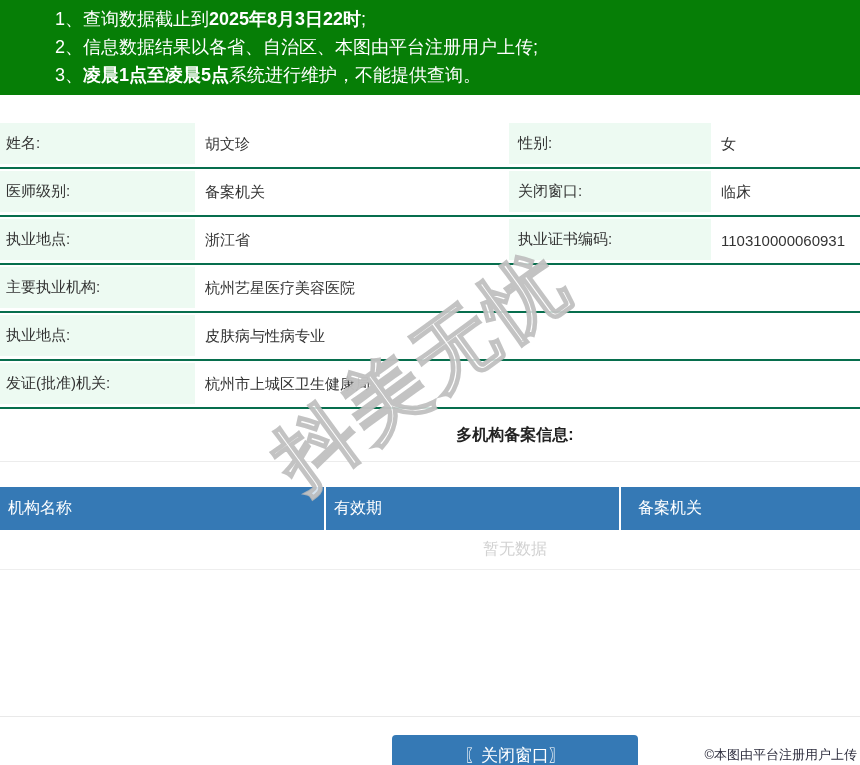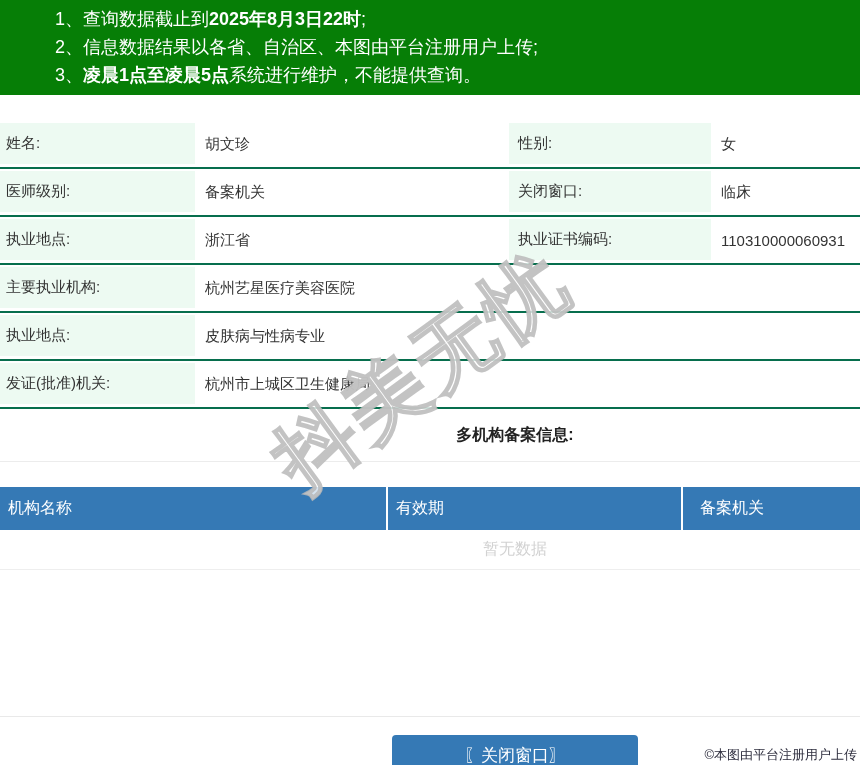--- a/index.html
+++ b/index.html
@@ -27,21 +27,21 @@
   .v2 { flex:1; padding-left:10px; }
 
   
   .section-title { height:53px; display:flex; align-items:center; justify-content:center;
                    font-size:16px; font-weight:bold; color:#222; border-bottom:1px solid #ececec; }
 
   
   .records { margin-top:25px; }
   .records-head { display:flex; height:43px; background:#3579b5; color:#fff; font-size:16px; }
   .rh-cell { display:flex; align-items:center; padding-left:8px; }
-  .rh-1 { width:388px; border-right:2px solid #fff; }
+  .rh-1 { width:326px; border-right:2px solid #fff; }
   .rh-2 { width:295px; border-right:2px solid #fff; }
   .rh-3 { flex:1; padding-left:17px; }
   .records-empty { height:40px; display:flex; align-items:center; justify-content:center;
                    color:#d2d2d2; font-size:16px; border-bottom:1px solid #eeeeee; }
 
   
   .spacer { height:147px; border-bottom:1px solid #e9e9e9; }
   .close-btn { display:block; margin:18px auto 0; width:246px; height:40px;
                background:#3579b5; color:#fff; font-size:17px; border:none; border-radius:4px;
                font-family:inherit; cursor:pointer; }

